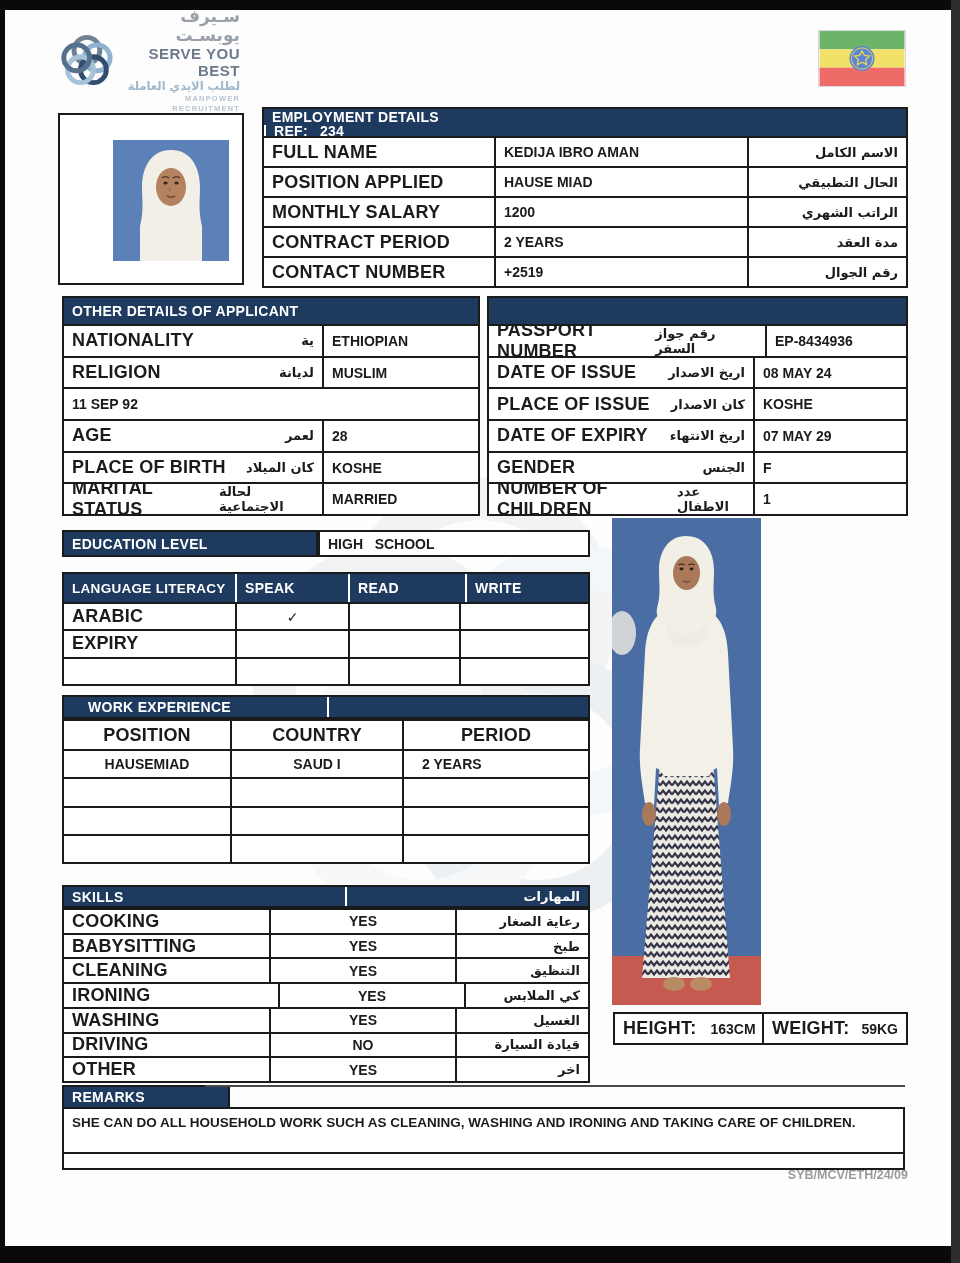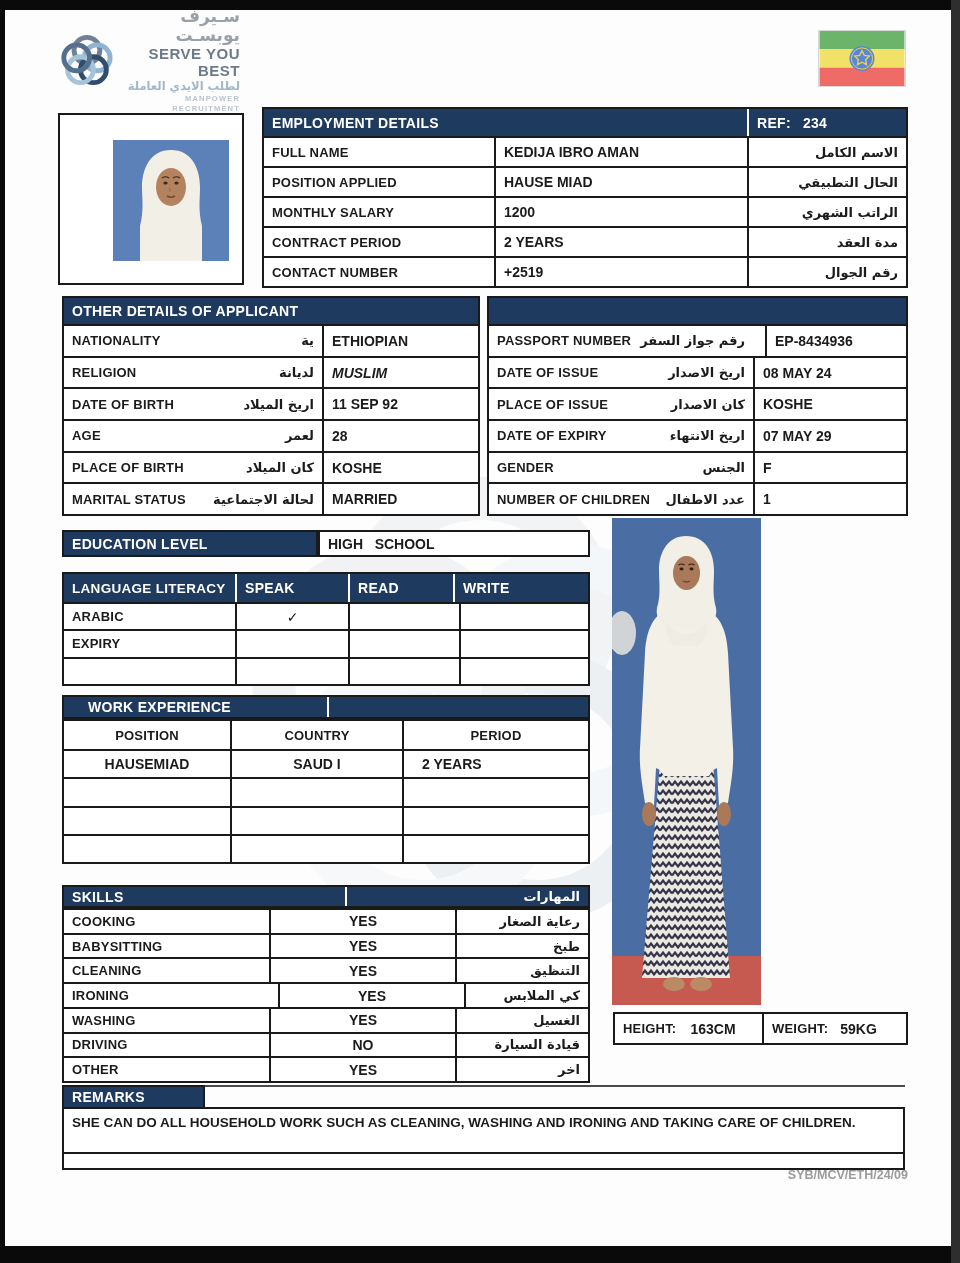--- a/index.html
+++ b/index.html
@@ -24,21 +24,21 @@
          display:flex; flex-direction:column; }
   .tr  { display:flex; border-top:2px solid #1a1a1a; flex:1; min-height:0; }
   .tr.fixed { flex:none; }
   .tr:first-child { border-top:none; }
   .td  { border-left:2px solid #1a1a1a; display:flex; align-items:center;
          min-width:0; overflow:hidden; }
   .td:first-child { border-left:none; }
   .td.c { justify-content:center; }
   .td.r { justify-content:flex-end; }
   .pl { padding-left:8px; } .pr { padding-right:8px; }
-  .lbl { font-size:13px; letter-spacing:.2px; }
+  .lbl { font-size:18px; letter-spacing:.2px; }
   .val { font-size:14px; }
   .arlbl { font-size:13px; }
   .hdr-txt { font-size:14px; letter-spacing:.3px; }
 
   .sec-bar { position:absolute; display:flex; align-items:center; }
   .watermark { position:absolute; opacity:0.07; pointer-events:none; }
   .footer-code { position:absolute; color:#9b9b9b; font-size:12.5px; font-weight:bold; }
 </style>
 </head>
 <body>
@@ -90,21 +90,21 @@
       <ellipse cx="52.5" cy="43" rx="2.2" ry="1.5" fill="#3a2a20"></ellipse>
       <ellipse cx="63.5" cy="43" rx="2.2" ry="1.5" fill="#3a2a20"></ellipse>
       <path d="M49 38 q3.5 -2.5 7 0" stroke="#3a2a20" stroke-width="1.2" fill="none"></path>
       <path d="M60 38 q3.5 -2.5 7 0" stroke="#3a2a20" stroke-width="1.2" fill="none"></path>
       <path d="M54 56 q4 2.5 8 0" stroke="#7a4a33" stroke-width="1.6" fill="none"></path>
       <path d="M56 48 q2 2 0 3.5" stroke="#9a6a48" stroke-width="1.1" fill="none"></path>
     </svg>
   </div>
 
   <div class="tbl" style="left:262px; top:107px; width:646px; height:181px;">
-    <div class="tr fixed navy" style="height:27px; border-top:none;">
+    <div class="tr fixed navy" style="height:27px; border-top:none;flex-direction:column;">
       <div class="td pl" style="width:483px; border-left:none;">
         <span class="hdr-txt">EMPLOYMENT DETAILS</span>
       </div>
       <div class="td pl" style="flex:1; border-left:2px solid #fff;">
         <span class="hdr-txt">REF:</span>
         <span class="hdr-txt" style="margin-left:12px;">234</span>
       </div>
     </div>
     <div class="tr">
       <div class="td pl" style="width:230px;">
@@ -176,29 +176,25 @@
       </div>
       <div class="td pl" style="flex:1;">
           <span class="val">ETHIOPIAN</span>
         </div>
     </div>
     <div class="tr">
       <div class="td pl pr" style="width:258px; justify-content:space-between;">
         <span class="lbl">RELIGION</span>
         <span class="ar arlbl">لديانة</span>
       </div>
-      <div class="td pl" style="flex:1;font-style:italic;">
+      <div class="td pl" style="flex:1;">
           <span class="val">MUSLIM</span>
         </div>
     </div>
     <div class="tr">
-      <div class="td pl pr" style="width:258px; justify-content:space-between;">
-        <span class="lbl">DATE OF BIRTH</span>
-        <span class="ar arlbl">اريخ الميلاد</span>
-      </div>
       <div class="td pl" style="flex:1;">
           <span class="val">11 SEP 92</span>
         </div>
     </div>
     <div class="tr">
       <div class="td pl pr" style="width:258px; justify-content:space-between;">
         <span class="lbl">AGE</span>
         <span class="ar arlbl">لعمر</span>
       </div>
       <div class="td pl" style="flex:1;">
@@ -293,21 +289,21 @@
   </div>
 
   <div class="tbl" style="left:62px; top:572px; width:528px; height:114px;">
     <div class="tr fixed navy" style="height:28px;">
       <div class="td pl" style="width:171px; border-left:none;">
           <span class="hdr-txt" style="font-size:13.5px;">LANGUAGE LITERACY</span>
         </div>
       <div class="td pl" style="width:113px; border-left:2px solid #fff;">
           <span class="hdr-txt">SPEAK</span>
         </div>
-      <div class="td pl" style="width:105px; border-left:2px solid #fff;">
+      <div class="td pl" style="width:117px; border-left:2px solid #fff;">
           <span class="hdr-txt">READ</span>
         </div>
       <div class="td pl" style="flex:1; border-left:2px solid #fff;">
           <span class="hdr-txt">WRITE</span>
         </div>
     </div>
     <div class="tr">
       <div class="td pl" style="width:171px;">
           <span class="lbl">ARABIC</span>
         </div>
@@ -534,21 +530,21 @@
     <div class="td pl" style="width:147px; border-left:none;">
       <span class="lbl">HEIGHT:</span>
       <span class="val" style="margin-left:14px;">163CM</span>
     </div>
     <div class="td pl" style="flex:1;">
       <span class="lbl">WEIGHT:</span>
       <span class="val" style="margin-left:12px;">59KG</span>
     </div>
   </div>
 
-  <div class="sec-bar navy pl" style="left:62px; top:1085px; width:143px; height:24px; border:2px solid #1a1a1a;">
+  <div class="sec-bar navy pl" style="left:62px; top:1085px; width:168px; height:24px; border:2px solid #1a1a1a;">
     <span class="hdr-txt">REMARKS</span>
   </div>
   <div class="abs" style="left:205px; top:1085px; width:700px; height:2px; background:#4a4a4a;"></div>
   <div class="tbl" style="left:62px; top:1107px; width:843px; height:63px;">
     <div class="tr fixed" style="height:43px;">
       <div class="td pl" style="border-left:none; flex:1; align-items:flex-start; padding-top:4px;">
         <span style="font-size:13.5px; line-height:1.45; padding-right:30px;">SHE CAN DO ALL HOUSEHOLD WORK SUCH AS CLEANING, WASHING AND IRONING AND TAKING CARE OF CHILDREN.</span>
       </div>
     </div>
     <div class="tr">

